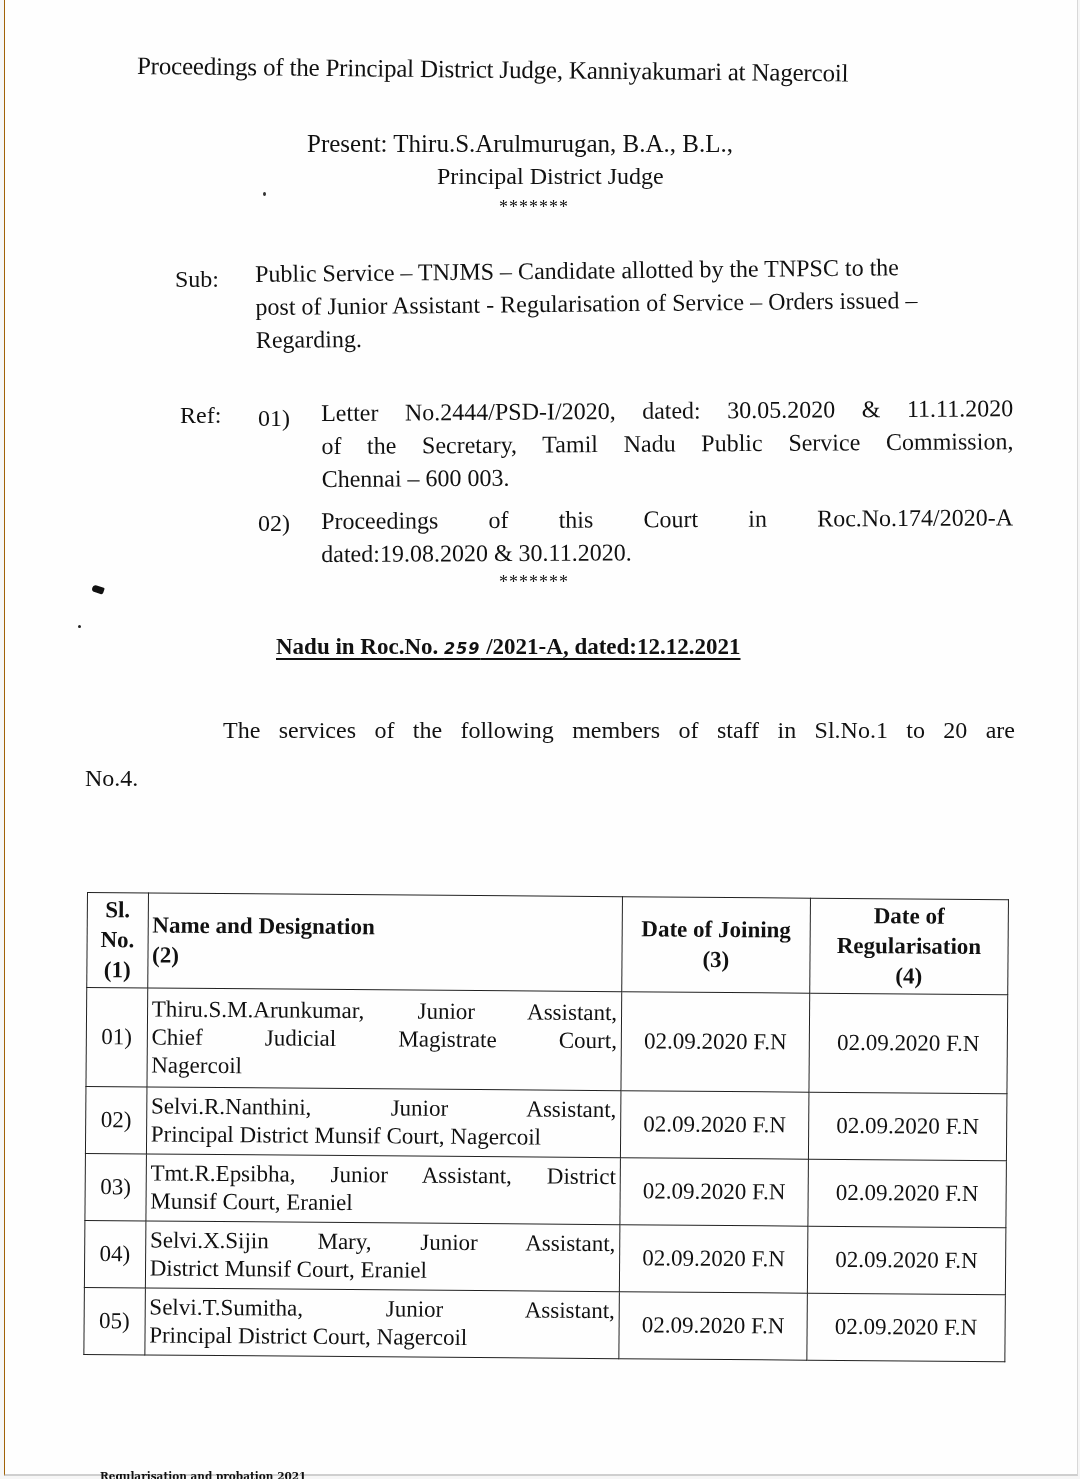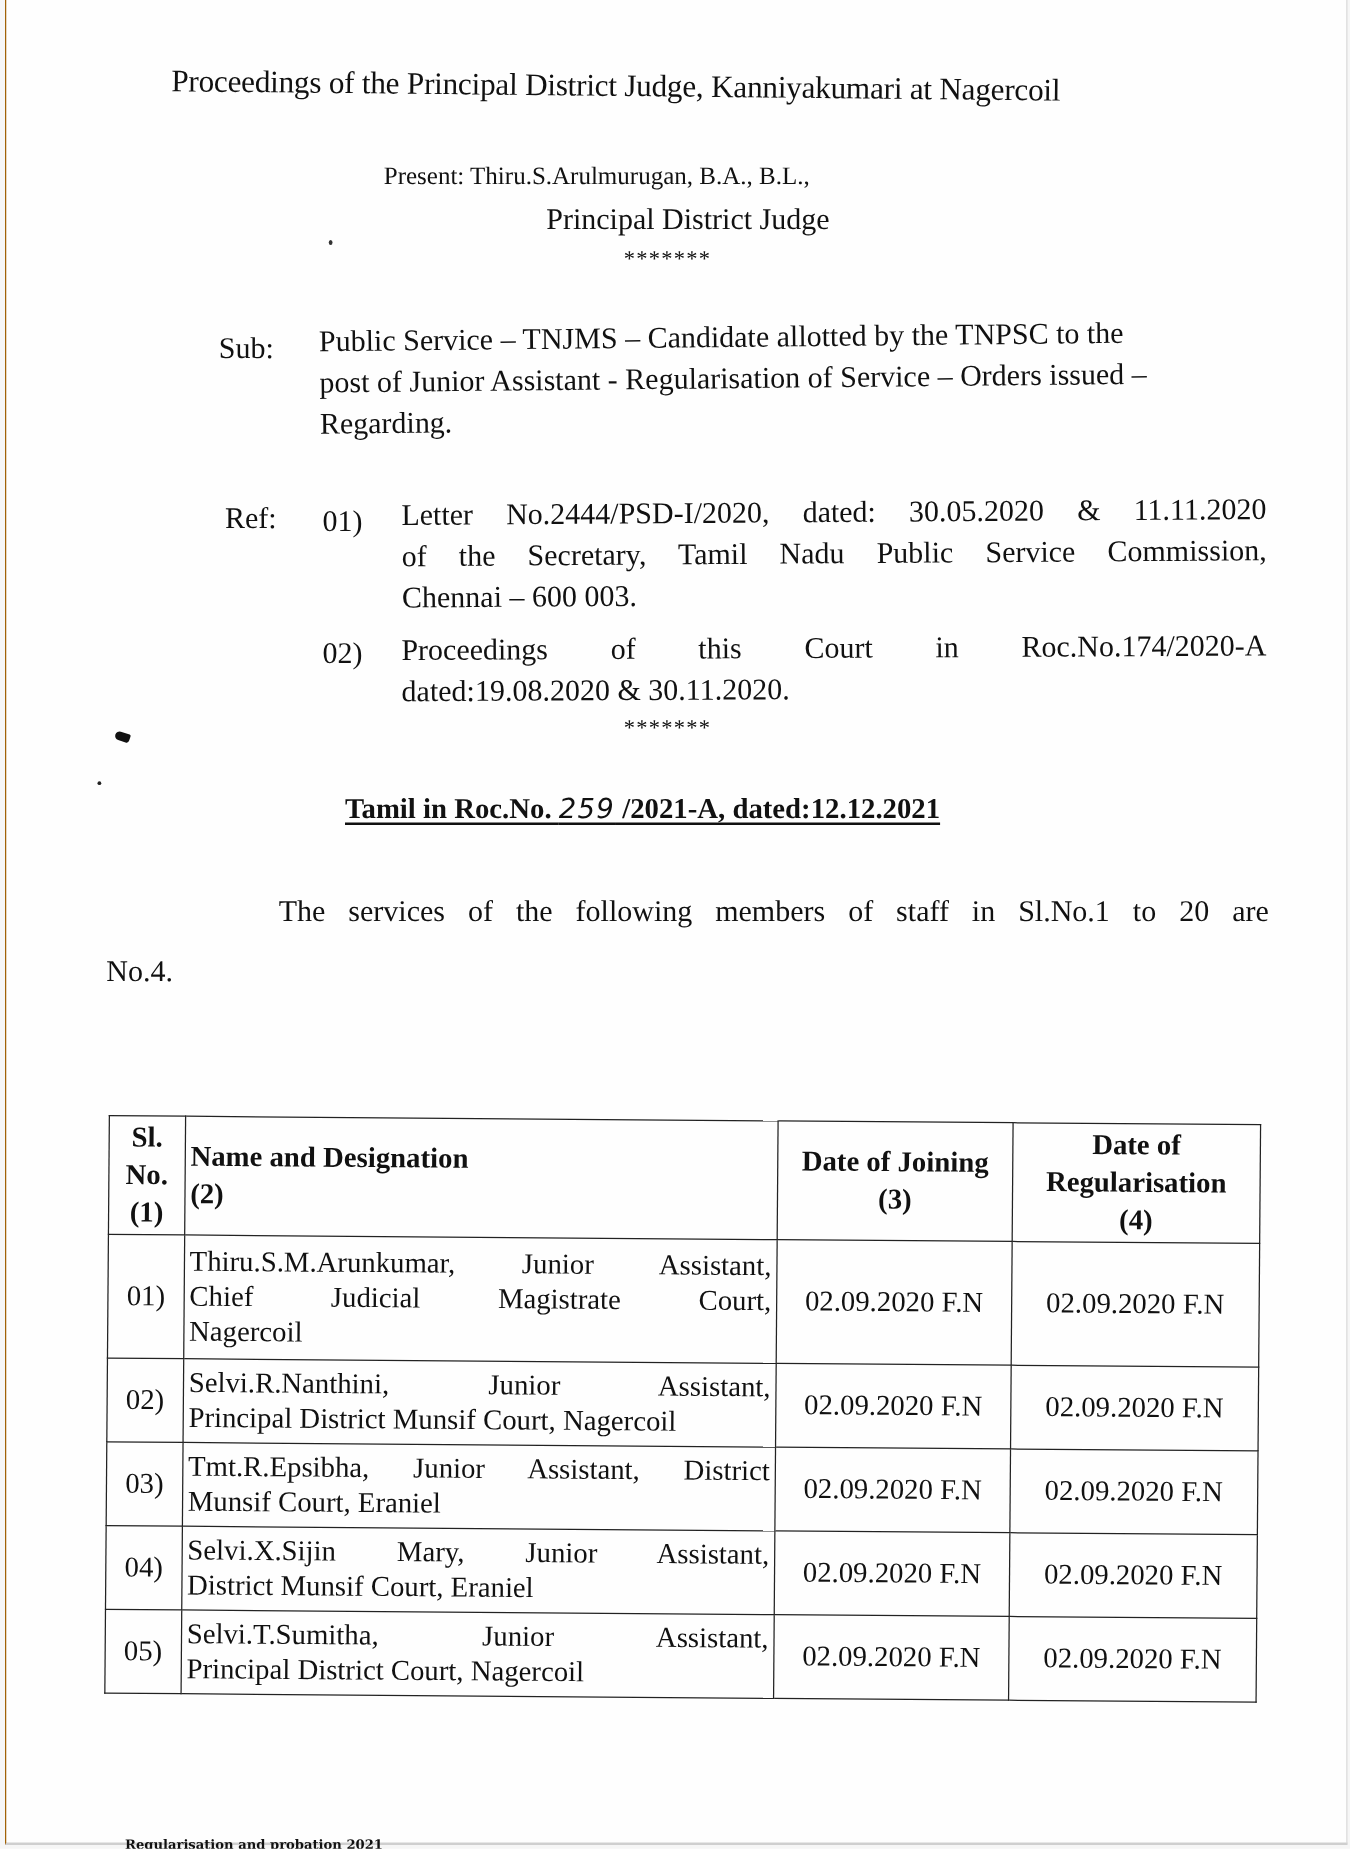--- a/index.html
+++ b/index.html
@@ -30,21 +30,21 @@
 
     .title {
       left: 132px; top: 52px;
       font-size: 25px;
       letter-spacing: -0.2px;
       transform: rotate(0.6deg);
       transform-origin: left center;
     }
     .present-line {
       left: 302px; top: 130px;
-      font-size: 20px;
+      font-size: 25px;
     }
     .present-role {
       left: 432px; top: 163px;
       font-size: 24px;
     }
     .stars {
       font-size: 18px;
       letter-spacing: 1px;
     }
     .stars-1 { left: 494px; top: 197px; }
@@ -84,23 +84,23 @@
 
     .order-heading {
       left: 271px; top: 634px;
       font-size: 23px;
       font-weight: bold;
       text-decoration: underline;
       text-underline-offset: 4px;
     }
     .handwritten {
       font-family: "DejaVu Sans", sans-serif;
-      font-weight: normal;
+      font-weight: bold;
       font-style: italic;
-      font-size: 22px;
+      font-size: 16px;
       letter-spacing: 1px;
     }
 
     .para {
       left: 80px; top: 706px;
       width: 930px;
       font-size: 24px;
       line-height: 48px;
       white-space: normal;
     }
@@ -201,21 +201,21 @@
     <span class="justify-line">Proceedings of this Court in Roc.No.174/2020-A</span>
     <span class="plain-line">dated:19.08.2020 &amp; 30.11.2020.</span>
   </div>
 
   <div class="abs stars stars-2">*******</div>
 
   <div class="mark"></div>
   <div class="dot"></div>
 
   <div class="abs order-heading">
-    <span>Tamil in Roc.No. </span><span class="handwritten">259</span><span> /2021-A, dated:12.12.2021</span>
+    <span>Nadu in Roc.No. </span><span class="handwritten">259</span><span> /2021-A, dated:12.12.2021</span>
   </div>
 
   <div class="abs para">
     <span class="indent-line">The services of the following members of staff in Sl.No.1 to 20 are</span>
     <span class="last-line">No.4.</span>
   </div>
 
   <table class="staff">
     <thead>
       <tr>

